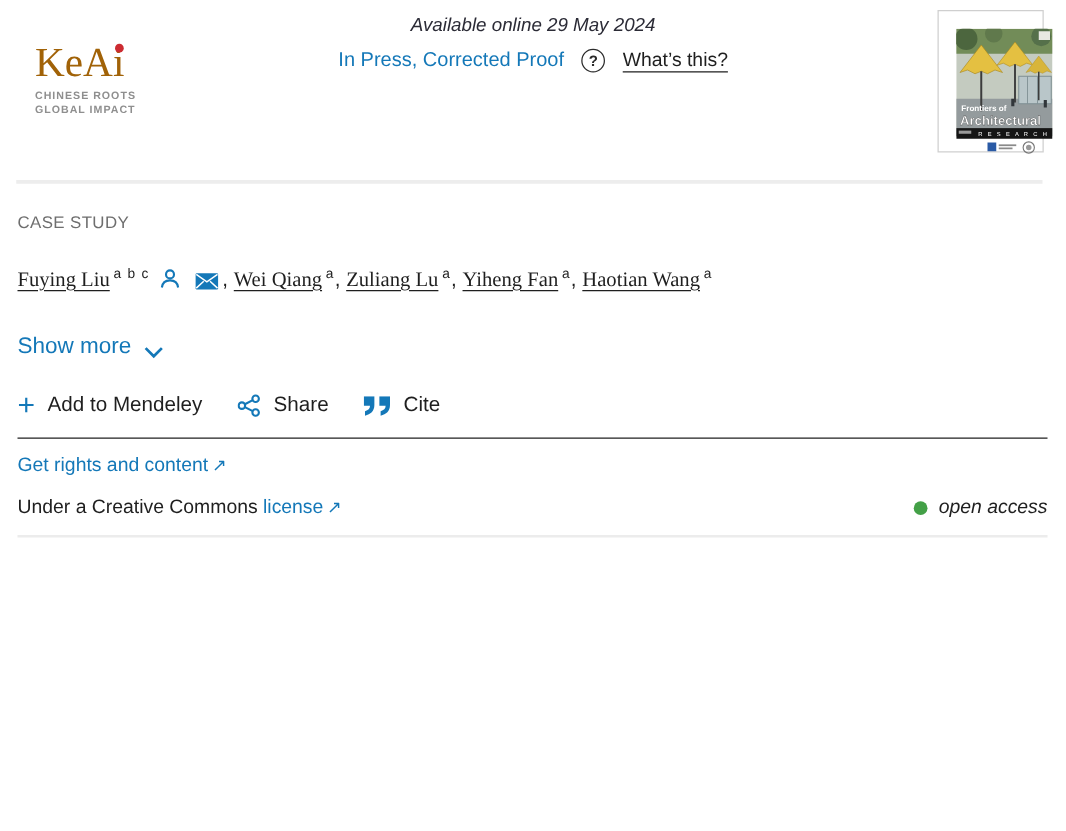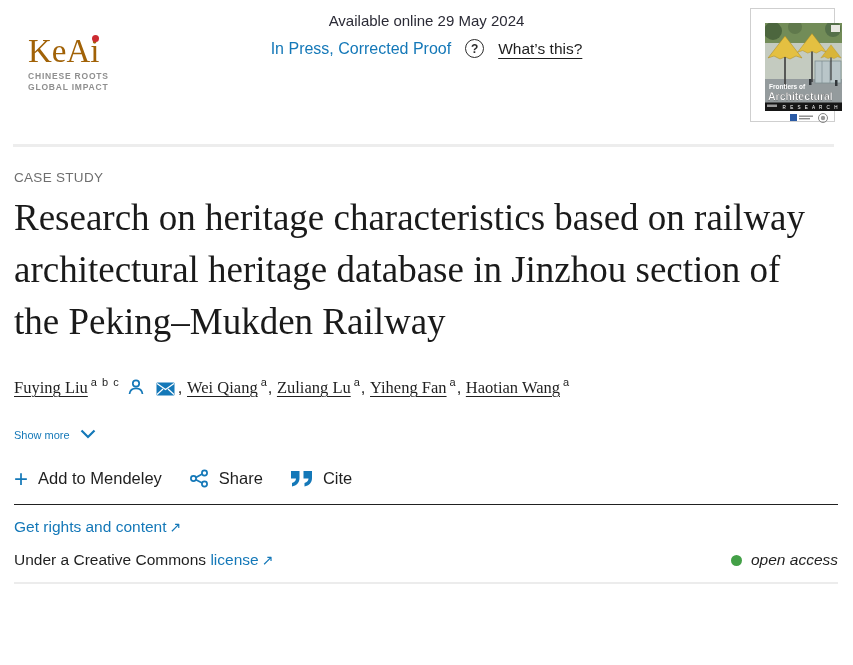--- a/index.html
+++ b/index.html
@@ -10,41 +10,41 @@
   }
 
   
   .keai { position:absolute; left:28px; top:34px; width:90px; }
   .keai-word { position:relative; display:inline-block; font-family:"Liberation Serif", serif; font-size:33px; line-height:34px; color:#a16207; letter-spacing:0px; }
   .keai-dot { position:absolute; right:0px; top:1px; width:7px; height:7px; border-radius:50%; background:#cc2b31; }
   .keai-tag { margin-top:3px; font-size:8.5px; font-weight:bold; letter-spacing:0.8px; color:#8f8f8f; line-height:11px; }
 
   .hdr-center { position:absolute; left:0; top:0; width:853px; text-align:center; }
   .journal-title { margin-top:30px; font-size:24px; color:#2b2b36; }
-  .avail { margin-top:12px; font-size:15px; color:#2b2b36; }
+  .avail { margin-top:12px; font-size:15px; color:#2b2b36;font-style:italic; }
   .inpress-row { margin-top:10px; display:flex; justify-content:center; align-items:center; gap:14px; }
   .inpress { color:#1478b8; font-size:16px; text-decoration:none; cursor:pointer; }
   .qmark { width:19px; height:19px; border:1.5px solid #2b2b2b; border-radius:50%; display:flex; align-items:center; justify-content:center; font-size:12px; font-weight:bold; color:#2b2b2b; cursor:pointer; }
   .whats { color:#1f1f1f; font-size:15.5px; text-decoration:underline; text-underline-offset:4px; cursor:pointer; }
 
   .cover { position:absolute; left:750px; top:8px; width:85px; height:114px; background:#fff; border:1px solid #cfcfcf; padding:14px; cursor:pointer; }
 
   .divider-top { position:absolute; left:13px; top:144px; width:821px; height:3px; background:#ededed; }
 
   
   .main { position:absolute; left:14px; top:148px; width:824px; }
   .category { margin-top:22px; font-size:13.5px; color:#6e6e6e; letter-spacing:0.3px; }
   .title { margin-top:7px; font-family:"Liberation Serif", serif; font-weight:400; font-size:37px; line-height:52px; color:#1a1a1a; max-width:812px; }
 
   .authors { margin-top:28px; font-size:16.5px; color:#1f1f1f; }
   .author-name { color:#1f1f1f; text-decoration:underline; text-underline-offset:3px; cursor:pointer;font-family:Liberation Serif, serif; }
   .sup { font-size:11px; vertical-align:7px; margin-left:3px; letter-spacing:1px; color:#1f1f1f; }
   .a-icon { display:inline-block; vertical-align:-3px; margin:0 3px; cursor:pointer; }
 
-  .showmore { margin-top:29px; display:flex; align-items:flex-start; gap:10px; color:#1478b8; font-size:11px; cursor:pointer; width:max-content; }
+  .showmore { margin-top:29px; display:flex; align-items:flex-end; gap:10px; color:#1478b8; font-size:18px; cursor:pointer; width:max-content; }
 
   .actions { margin-top:28px; display:flex; align-items:center; font-size:16.5px; color:#1f1f1f; }
   .act { display:flex; align-items:center; gap:10px; cursor:pointer; }
   .act + .act { margin-left:28px; }
   .plus { color:#1478b8; font-size:24px; line-height:18px; font-weight:400; }
 
   .hr-dark { margin-top:16px; border:none; border-top:1.5px solid #212121; width:824px; }
   .hr-light { margin-top:13px; border:none; border-top:2px solid #ececec; width:824px; }
 
   .meta-row { margin-top:13px; display:flex; justify-content:space-between; align-items:center; font-size:15.5px; }
@@ -121,21 +121,20 @@
       <circle cx="58" cy="95" r="4.5" fill="none" stroke="#777777" stroke-width="0.9"></circle>
       <circle cx="58" cy="95" r="2.2" fill="#999999"></circle>
     </svg>
   </div>
 
   <div class="divider-top"></div>
 
   <div class="main">
     <div class="category">CASE STUDY</div>
 
-    <h1 class="title">Research on heritage characteristics based on railway architectural heritage database in Jinzhou section of the Peking–Mukden Railway</h1>
 
     <div class="authors">
       <span><span class="author-name">Fuying Liu</span><span class="sup">a b c</span></span>
       <span class="a-icon">
         <svg width="18" height="18" viewBox="0 0 18 18">
             <circle cx="9" cy="5.5" r="3.2" fill="none" stroke="#1478b8" stroke-width="1.7"></circle>
             <path d="M2.5,16 C3,11.8 5.6,10.3 9,10.3 C12.4,10.3 15,11.8 15.5,16" fill="none" stroke="#1478b8" stroke-width="1.7"></path>
           </svg>
       </span>
       <span class="a-icon">

